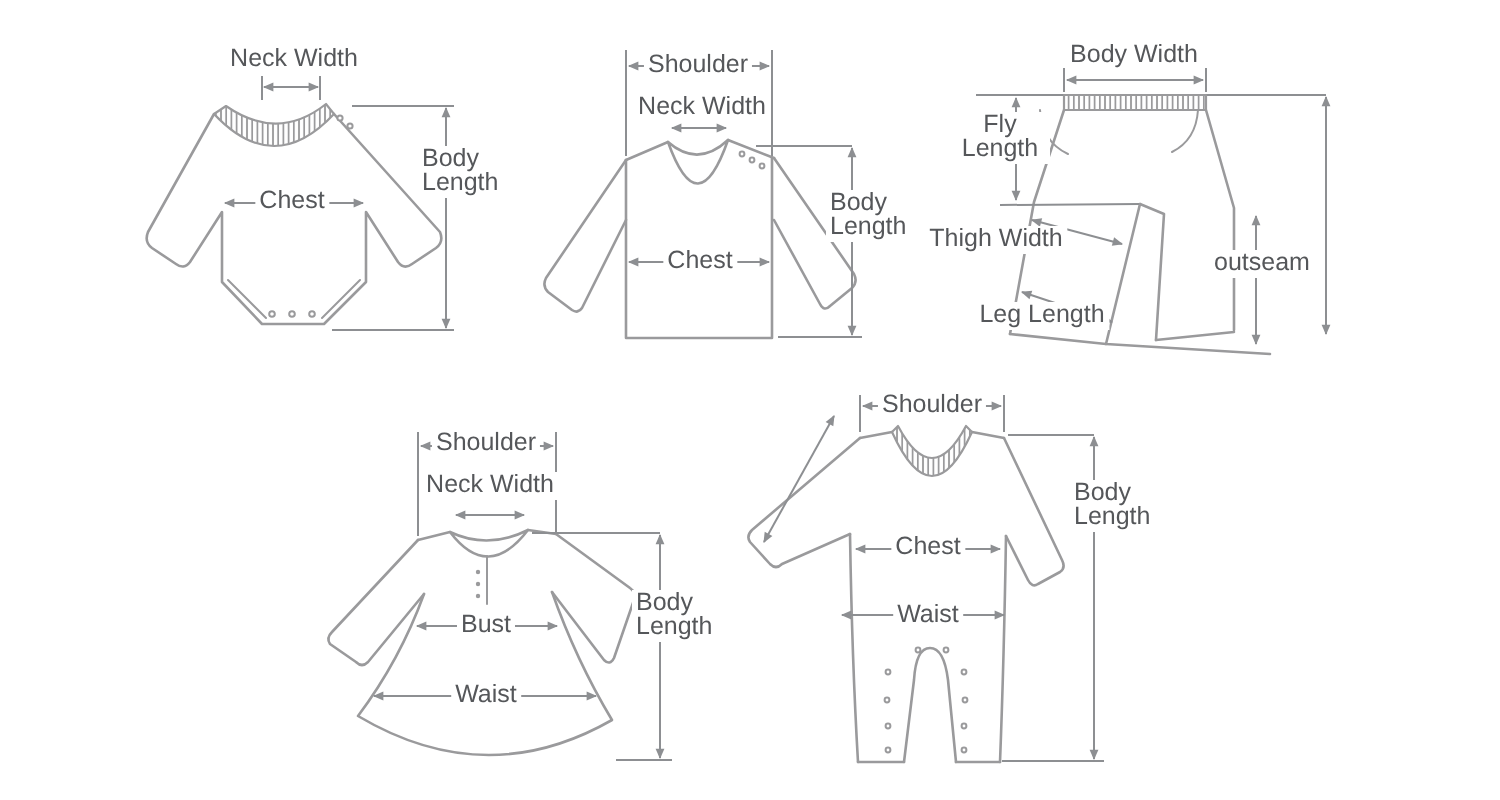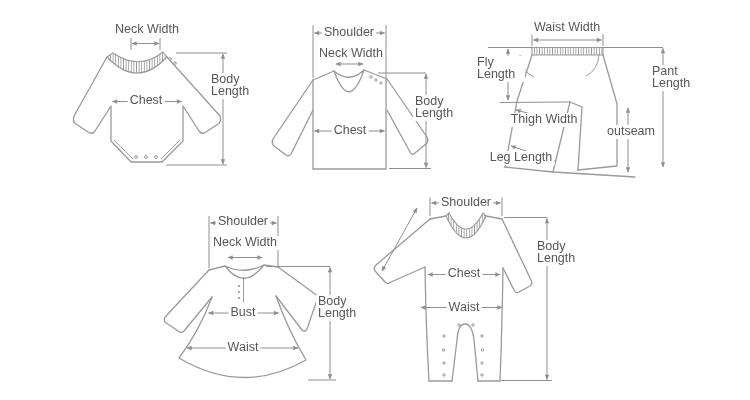--- a/index.html
+++ b/index.html
@@ -8,21 +8,21 @@
   .stage svg{position:absolute;left:0;top:0;}
   .g{fill:none;stroke:var(--line,#9a9a9c);stroke-width:1.3;stroke-linecap:round;stroke-linejoin:round;}
   .g2{fill:none;stroke:var(--line,#9a9a9c);stroke-width:1;stroke-linecap:round;}
   .d{fill:none;stroke:var(--dim,#8d8f92);stroke-width:1;}
   .dot{fill:#fff;stroke:var(--line,#9a9a9c);stroke-width:1;}
   .dotf{fill:var(--line,#9a9a9c);stroke:none;}
   .rib{fill:url(#rib);stroke:var(--line,#9a9a9c);stroke-width:1.1;stroke-linejoin:round;}
   #ah path{fill:var(--dim,#8d8f92);}
   .ribline{stroke:var(--line,#9a9a9c);stroke-width:0.9;}
   .lbl{position:absolute;font-size:12.5px;line-height:11.8px;color:var(--text,#55575a);
-       background:var(--bg,#fff);white-space:nowrap;padding:1px 2px;text-align:left;
+       background:var(--bg,#fff);white-space:nowrap;padding:1px 2px;text-align:center;
        transform:translateX(-50%);}
   .lbl.la{transform:none;text-align:left;}
   .lbl.two{white-space:normal;width:46px;}
 </style>
 </head>
 <body>
 
 <div class="stage">
   <svg width="750" height="400" viewBox="0 0 750 400">
     <defs>
@@ -136,26 +136,25 @@
 
   <div class="lbl" style="left:147px;top:23px">Neck Width</div>
   <div class="lbl" style="left:146px;top:94px">Chest</div>
   <div class="lbl la two" style="left:209px;top:73px">Body Length</div>
 
   <div class="lbl" style="left:349px;top:26px">Shoulder</div>
   <div class="lbl" style="left:351px;top:47px">Neck Width</div>
   <div class="lbl" style="left:350px;top:124px">Chest</div>
   <div class="lbl la two" style="left:413px;top:95px">Body Length</div>
 
-  <div class="lbl" style="left:567px;top:21px">Waist Width</div>
+  <div class="lbl" style="left:567px;top:21px">Body Width</div>
   <div class="lbl two" style="left:500px;top:56px">Fly Length</div>
-  <div class="lbl" style="left:544px;top:113px">Thigh Width</div>
+  <div class="lbl" style="left:498px;top:113px">Thigh Width</div>
   <div class="lbl" style="left:521px;top:151px">Leg Length</div>
   <div class="lbl" style="left:631px;top:125px">outseam</div>
-  <div class="lbl la two" style="left:650px;top:65px">Pant Length</div>
 
   <div class="lbl" style="left:243px;top:215px">Shoulder</div>
   <div class="lbl" style="left:245px;top:236px">Neck Width</div>
   <div class="lbl" style="left:243px;top:306px">Bust</div>
   <div class="lbl" style="left:243px;top:341px">Waist</div>
   <div class="lbl la two" style="left:316px;top:295px">Body Length</div>
 
   <div class="lbl" style="left:466px;top:196px">Shoulder</div>
   <div class="lbl" style="left:464px;top:267px">Chest</div>
   <div class="lbl" style="left:464px;top:301px">Waist</div>

